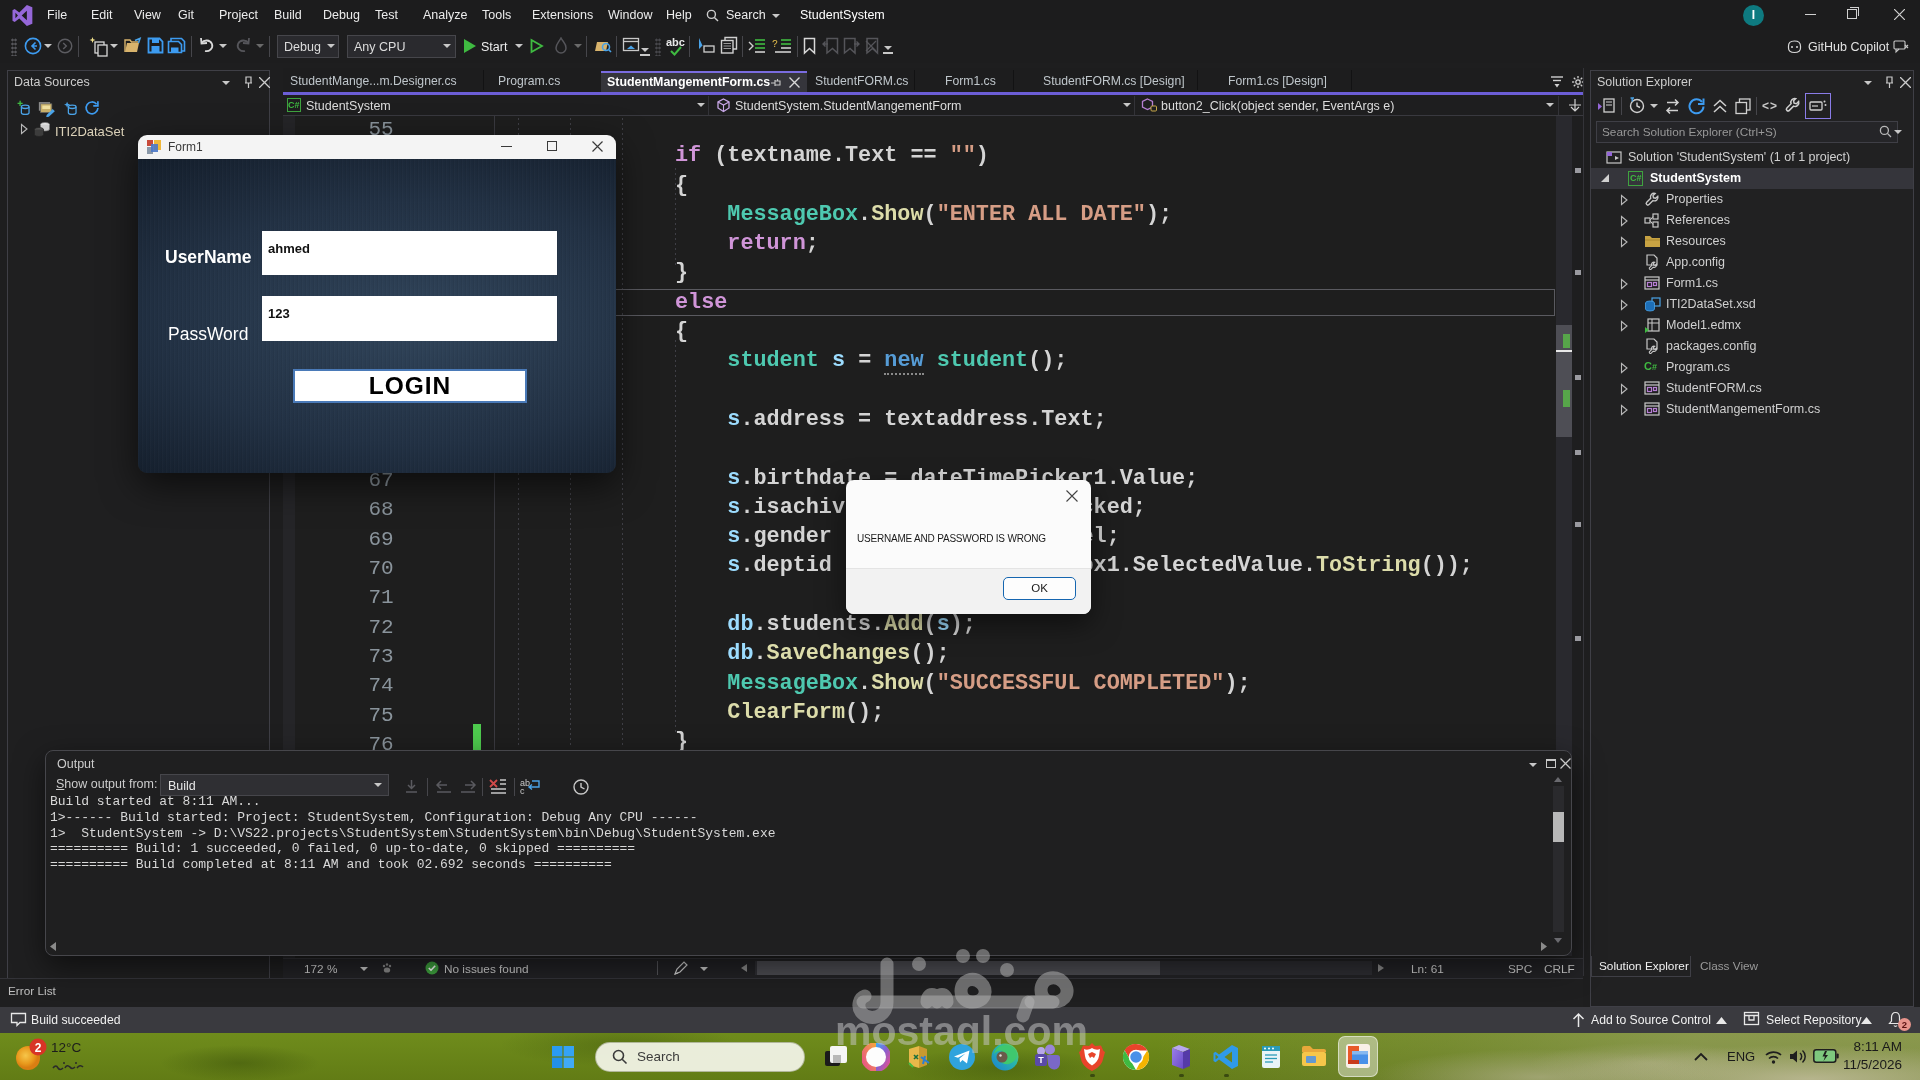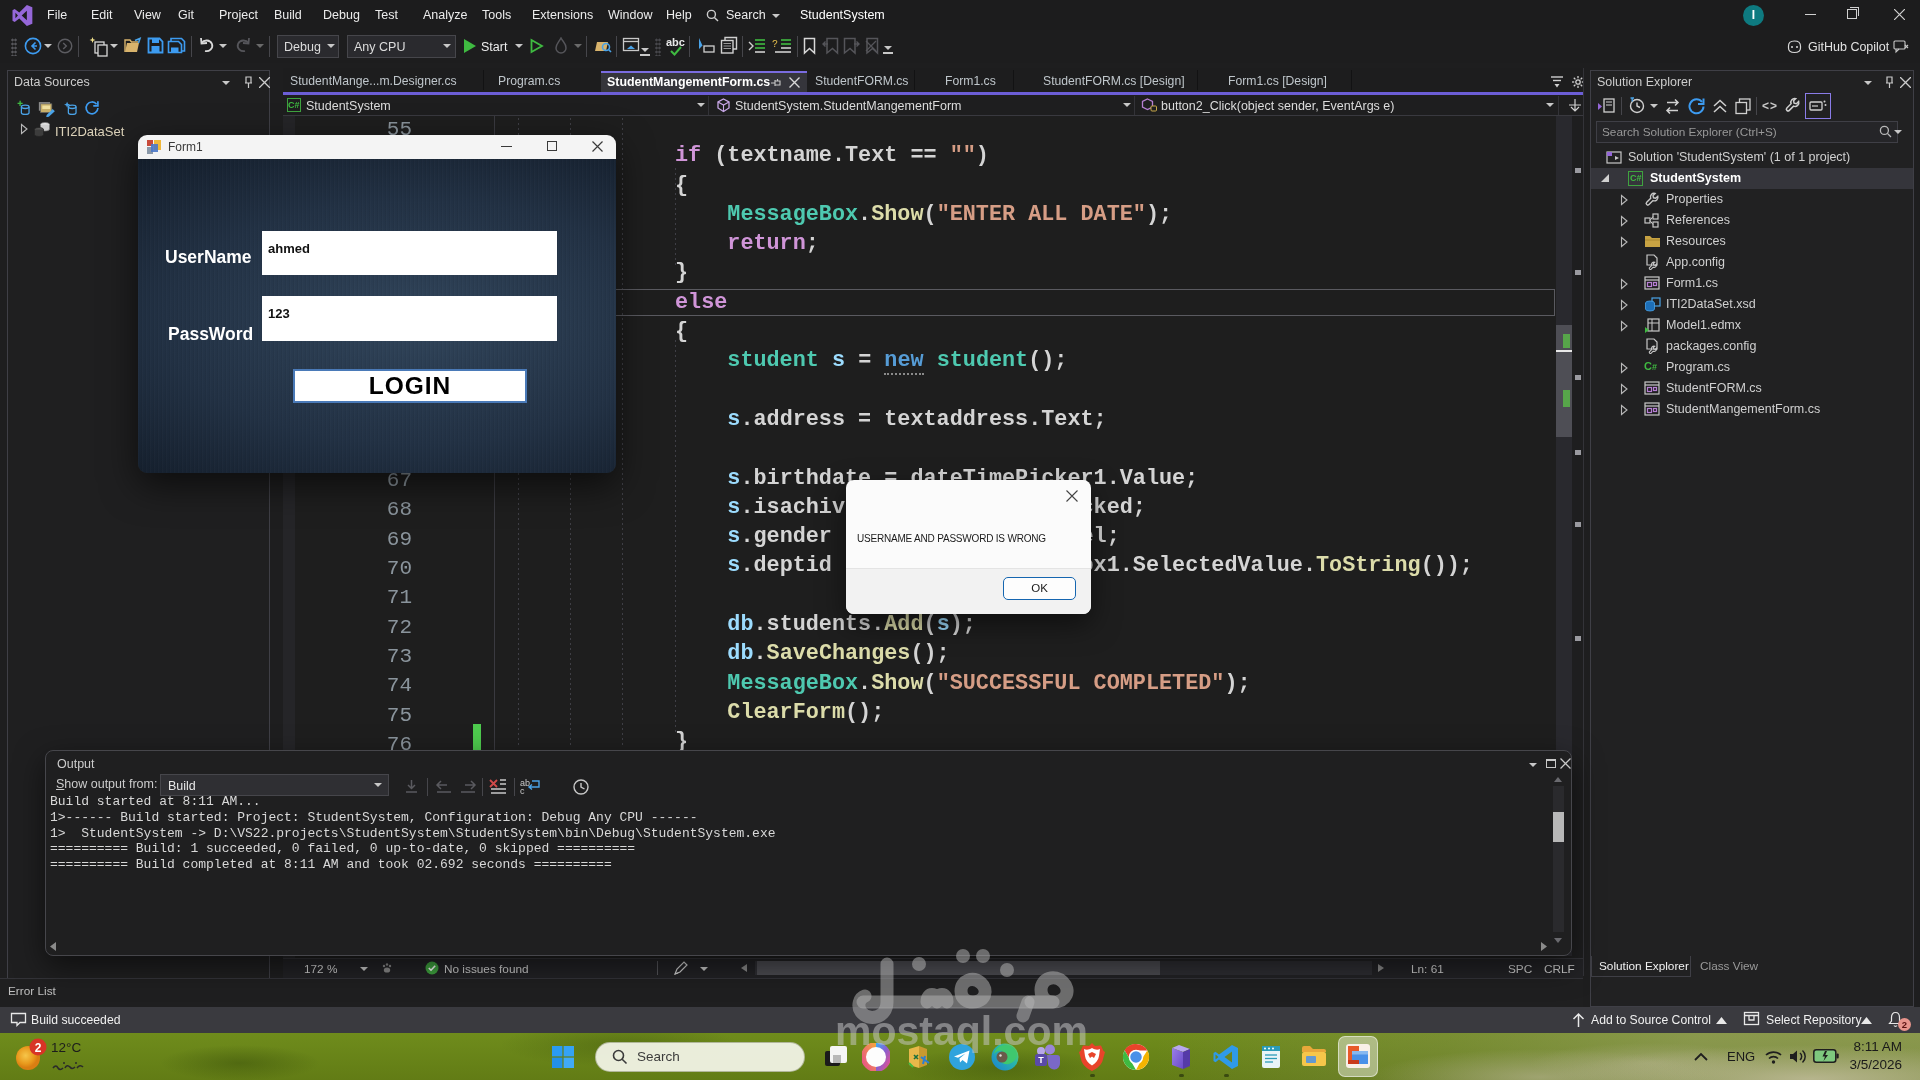--- a/index.html
+++ b/index.html
@@ -307,21 +307,21 @@
 <div class="abs ui" style="left:1161px;top:99px">button2_Click(object sender, EventArgs e)</div>
 <div class="abs caret" style="left:1546px;top:103px"></div>
 <div class="abs sep" style="left:1558px;top:96px;height:19px;background:#333338"></div>
 <svg class="abs" style="left:1568px;top:98px" width="14" height="14" viewBox="0 0 14 14">
       <path d="M7 1 L7 13 M3 5 L7 1 L11 5 M1 7 L13 7" stroke="#d0d0d0" stroke-width="1.2" fill="none" transform="rotate(180 7 7)"></path>
     </svg>
 
 <div class="abs" style="left:283px;top:116px;width:1273px;height:842px;background:#1e1e1e"></div>
 <div class="abs" style="left:283px;top:116px;width:12px;height:842px;background:#252528"></div>
 <style>
-  .ln { position:absolute; left:350px; width:62px; text-align:right; font-family:"Liberation Mono",monospace; font-size:21px; color:#8a949c; line-height:29.3px; height:29.3px; }
+  .ln { position:absolute; left:350px; width:62px; text-align:center; font-family:"Liberation Mono",monospace; font-size:21px; color:#8a949c; line-height:29.3px; height:29.3px; }
   .cl { position:absolute; left:518px; font-family:"Liberation Mono",monospace; font-size:21.8px; font-weight:bold; color:#d4d4d4; line-height:29.3px; height:29.3px; white-space:pre; }
   .k { color:#d095d8; } .t { color:#4EC9B0; } .m { color:#DCDCAA; } .v { color:#9CDCFE; } .s { color:#D69D85; } .kb { color:#569CD6; }
   .guide { position:absolute; width:1px; background-image:repeating-linear-gradient(to bottom,#3f3f46 0 2px,transparent 2px 5px); }
 </style>
 <div class="guide" style="left:518px;top:118px;height:630px"></div>
 <div class="guide" style="left:570px;top:118px;height:630px"></div>
 <div class="guide" style="left:622px;top:118px;height:630px"></div>
 <div class="guide" style="left:675px;top:168px;height:100px"></div>
 <div class="guide" style="left:675px;top:340px;height:395px"></div>
 <div class="abs" style="left:494px;top:116px;width:1px;height:634px;background:#3a3a40"></div>
@@ -741,21 +741,21 @@
 <svg class="abs" style="left:1788px;top:1048px" width="20" height="17" viewBox="0 0 20 17">
       <path d="M2 6 L5 6 L9 2.5 L9 14.5 L5 11 L2 11 Z" fill="#1e1e1e"></path>
       <path d="M12 5 A4.5 4.5 0 0 1 12 12 M14.5 2.5 A8 8 0 0 1 14.5 14.5" stroke="#1e1e1e" stroke-width="1.5" fill="none"></path>
     </svg>
 <svg class="abs" style="left:1813px;top:1049px" width="26" height="14" viewBox="0 0 26 14">
       <rect x="0.8" y="0.8" width="22" height="12.4" rx="2.5" fill="#7ec87e" stroke="#1e1e1e" stroke-width="1.5"></rect>
       <rect x="23.5" y="4.5" width="2.2" height="5" rx="1" fill="#1e1e1e"></rect>
       <path d="M12 2 L9.5 7.5 L12 7.5 L10.5 12 L15 6 L12.3 6 L14 2 Z" fill="#1e1e1e"></path>
     </svg>
 <div class="abs" style="left:1840px;top:1039px;width:62px;color:#1a1a1a;font-size:13.5px;text-align:right">8:11 AM</div>
-<div class="abs" style="left:1834px;top:1057px;width:68px;color:#1a1a1a;font-size:13.5px;text-align:right">3/5/2026</div>
+<div class="abs" style="left:1834px;top:1057px;width:68px;color:#1a1a1a;font-size:13.5px;text-align:right">11/5/2026</div>
 
 <svg class="abs" style="left:823px;top:1044px" width="26" height="26" viewBox="0 0 26 26">
       <rect x="2" y="7" width="15" height="15" rx="2" fill="#1b1b1b"></rect>
       <rect x="7" y="2" width="17" height="17" rx="2" fill="#f5f5f5"></rect>
       <rect x="10" y="11" width="8" height="8" fill="#b8b8b8"></rect>
     </svg>
 <svg class="abs" style="left:862px;top:1043px" width="28" height="28" viewBox="0 0 28 28">
       <defs>
         <linearGradient id="cpa" x1="0" y1="0" x2="1" y2="1">
           <stop offset="0" stop-color="#3fa9f5"></stop>
@@ -896,21 +896,21 @@
   <div class="abs" style="left:30px;top:5px;color:#3a3a3a;font-size:12px;font-family:'Liberation Sans'">Form1</div>
   <div class="abs" style="left:363px;top:11px;width:11px;height:1.2px;background:#3a3a3a"></div>
   <div class="abs" style="left:409px;top:6px;width:10px;height:10px;border:1.2px solid #3a3a3a"></div>
   <svg class="abs" style="left:454px;top:6px" width="11" height="11" viewBox="0 0 11 11">
         <path d="M0.5 0.5 L10.5 10.5 M10.5 0.5 L0.5 10.5" stroke="#3a3a3a" stroke-width="1.2"></path>
       </svg>
   <div class="abs" style="left:0;top:24px;width:478px;height:314px;background:radial-gradient(125% 92% at 58% 52%, #31455b 0%, #223144 42%, #131d2a 74%, #0a1018 100%)">
     <div class="abs" style="left:0;top:0;width:478px;height:314px;background:repeating-linear-gradient(90deg, rgba(255,255,255,.016) 0 1px, transparent 1px 3px, rgba(0,0,0,.05) 3px 4px)"></div>
   </div>
   <div class="abs" style="left:27px;top:112px;color:#fff;font-size:17.5px;font-weight:bold">UserName</div>
-  <div class="abs" style="left:30px;top:189px;color:#fff;font-size:17.5px;font-weight:bold">PassWord</div>
+  <div class="abs" style="left:30px;top:189px;color:#fff;font-size:17.5px;font-weight:normal">PassWord</div>
   <div class="abs" style="left:124px;top:96px;width:295px;height:44px;background:#fff"></div>
   <div class="abs" style="left:130px;top:106px;color:#111;font-size:13px;font-weight:bold">ahmed</div>
   <div class="abs" style="left:124px;top:161px;width:295px;height:45px;background:#fff"></div>
   <div class="abs" style="left:130px;top:171px;color:#111;font-size:13px;font-weight:bold">123</div>
   <div class="abs" style="left:155px;top:234px;width:234px;height:34px;background:#fff;border:2px solid #4a7ab8;color:#000;font-size:24.5px;font-weight:bold;text-align:center;line-height:30px;letter-spacing:1px">LOGIN</div>
 </div>
 
 
 <div class="abs" style="left:846px;top:480px;width:245px;height:134px;border-radius:8px;background:#fbfbfb;box-shadow:0 10px 28px rgba(0,0,0,.5);overflow:hidden">
   <svg class="abs" style="left:220px;top:10px" width="12" height="12" viewBox="0 0 12 12">

